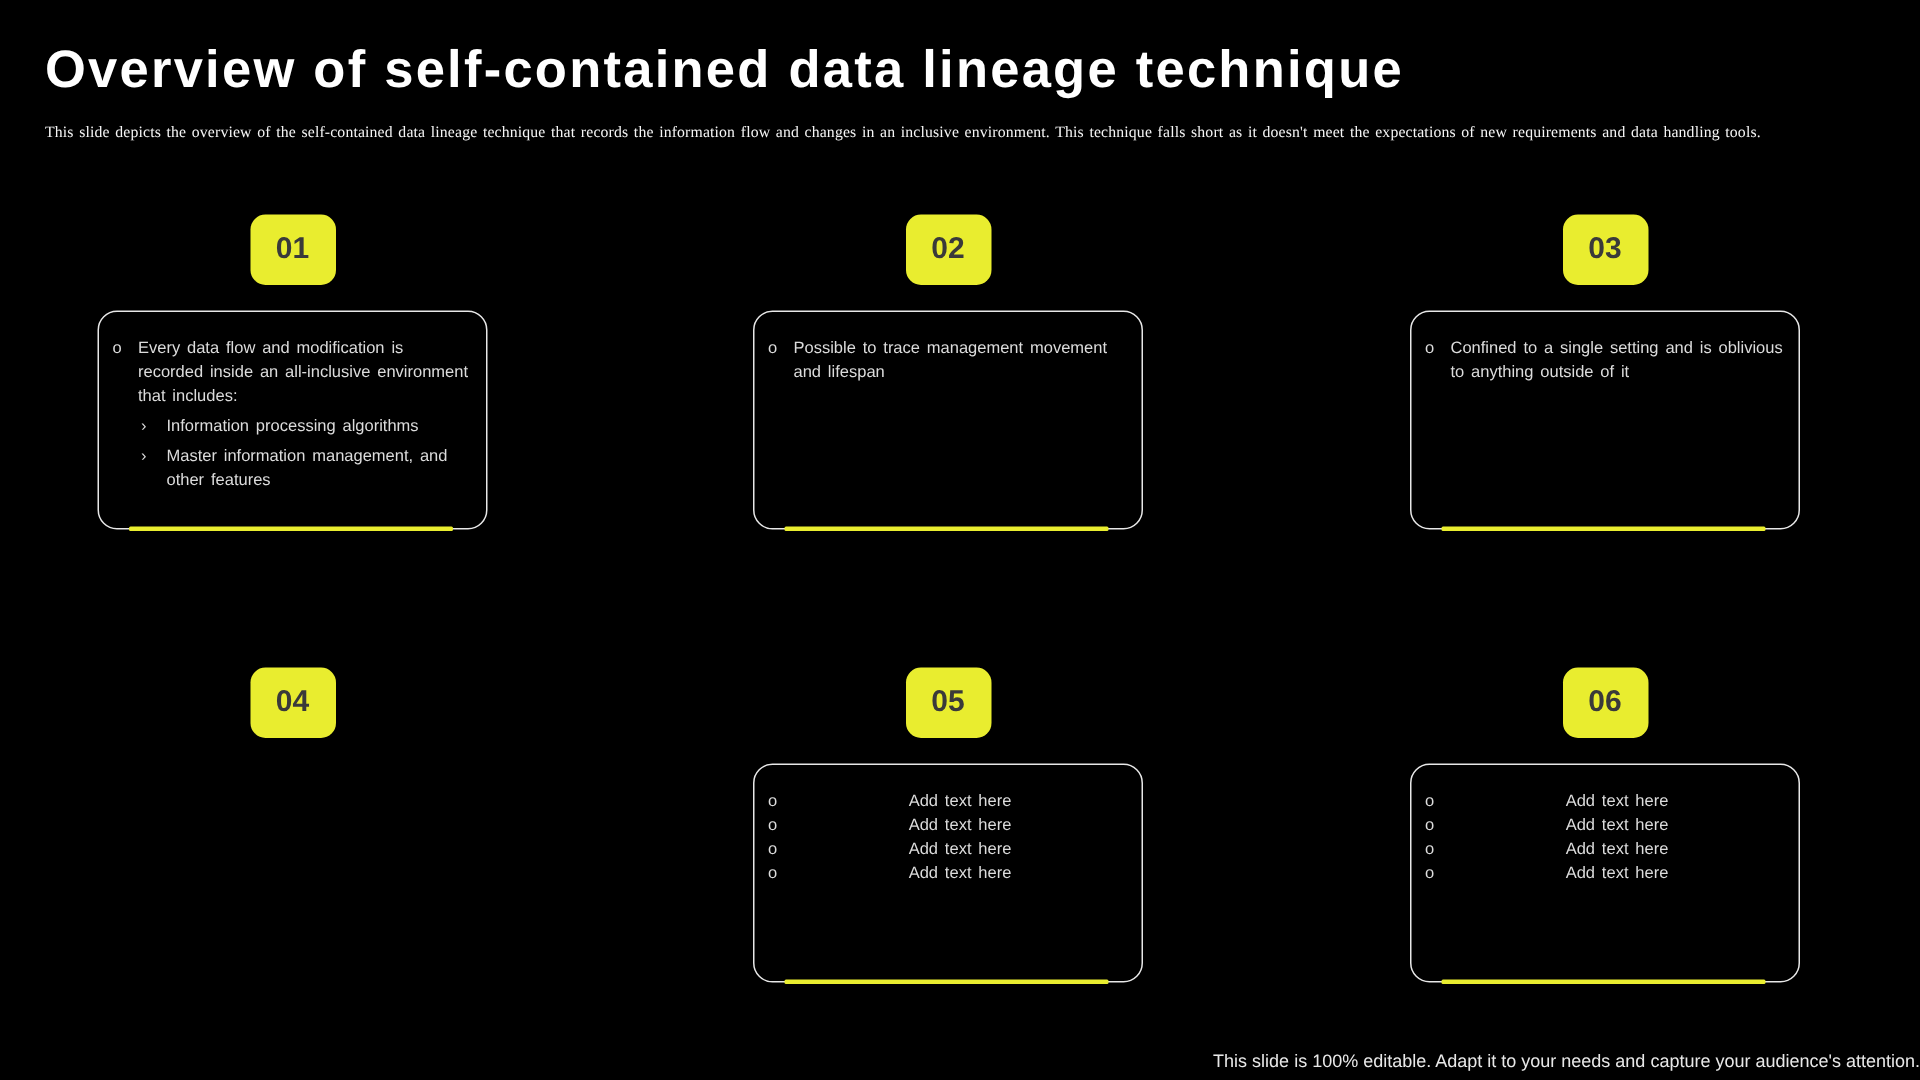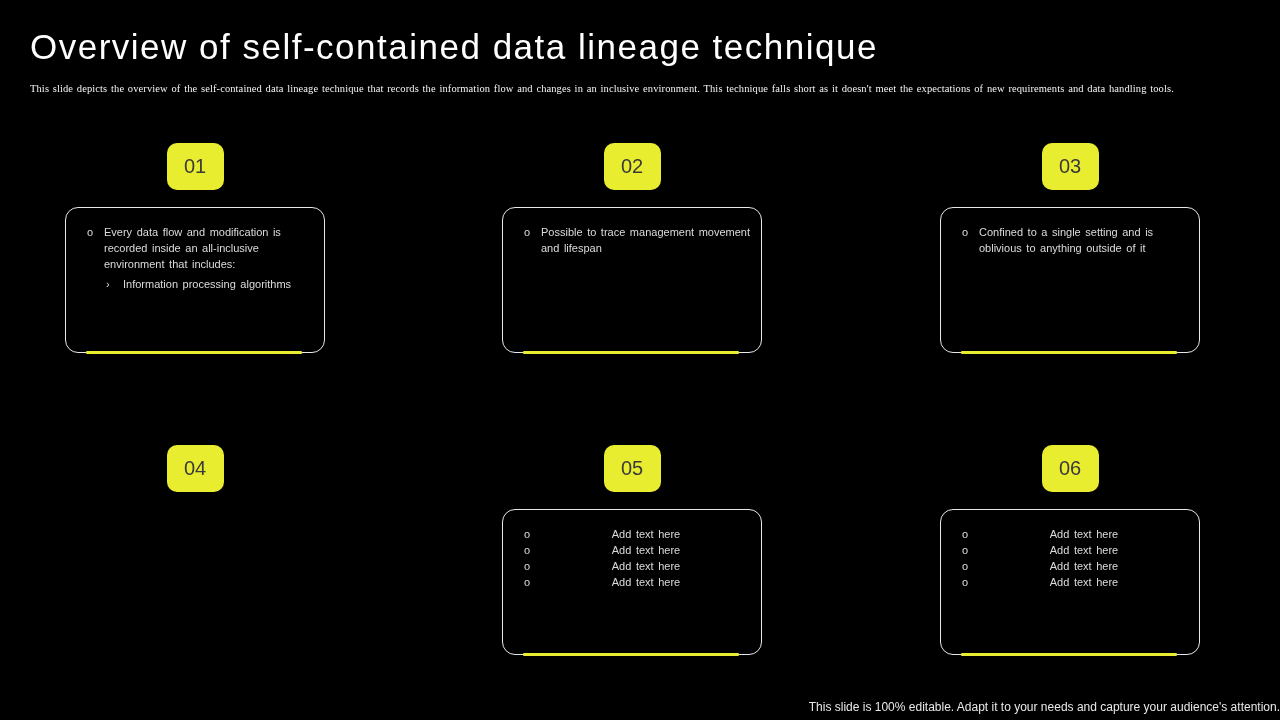--- a/index.html
+++ b/index.html
@@ -18,21 +18,21 @@
     background: var(--bg);
     overflow: hidden;
     font-family: "Liberation Sans", sans-serif;
   }
   .title {
     position: absolute;
     left: 30px;
     top: 27px;
     color: #ffffff;
     font-size: 35px;
-    font-weight: 400;
+    font-weight: 700;
     letter-spacing: 1.5px;
     white-space: nowrap;
   }
   .subtitle {
     position: absolute;
     left: 30px;
     top: 83px;
     width: 1225px;
     color: #f5f5f5;
     font-size: 10.5px;
@@ -51,29 +51,29 @@
     width: 57px;
     height: 47px;
     margin: 0 auto;
     background: var(--accent);
     border-radius: 10px;
     display: flex;
     align-items: center;
     justify-content: center;
     color: var(--badge-text);
     font-size: 20px;
-    font-weight: normal;
+    font-weight: bold;
   }
   .card {
     position: relative;
     margin-top: 17px;
     height: 146px;
     border: 1px solid var(--card-border);
     border-radius: 13px;
-    padding: 16px 10px 0 12px;
+    padding: 16px 10px 0 0;
   }
   .bullets {
     list-style: none;
     color: var(--body-text);
     font-size: 11px;
     line-height: 16px;
     word-spacing: 1.5px;
   }
   .bullet {
     position: relative;
@@ -123,20 +123,21 @@
   <p class="subtitle">This slide depicts the overview of the self-contained data lineage technique that records the information flow and changes in an inclusive environment. This technique falls short as it doesn't meet the expectations of new requirements and data handling tools.</p>
   <div class="grid">
       <div class="cell r0 c0">
     <div class="badge">
       <span>01</span>
     </div>
     <div class="card">
       <ul class="bullets">
             <li class="bullet">Every data flow and modification is recorded inside an all-inclusive environment that includes:</li>
             <li class="sub-bullet">Information processing algorithms</li>
+            <li class="sub-bullet">Master information management, and other features</li>
           </ul>
       <div class="card-underline"></div>
     </div>
   </div>
       <div class="cell r0 c1">
     <div class="badge">
       <span>02</span>
     </div>
     <div class="card">
       <ul class="bullets">

